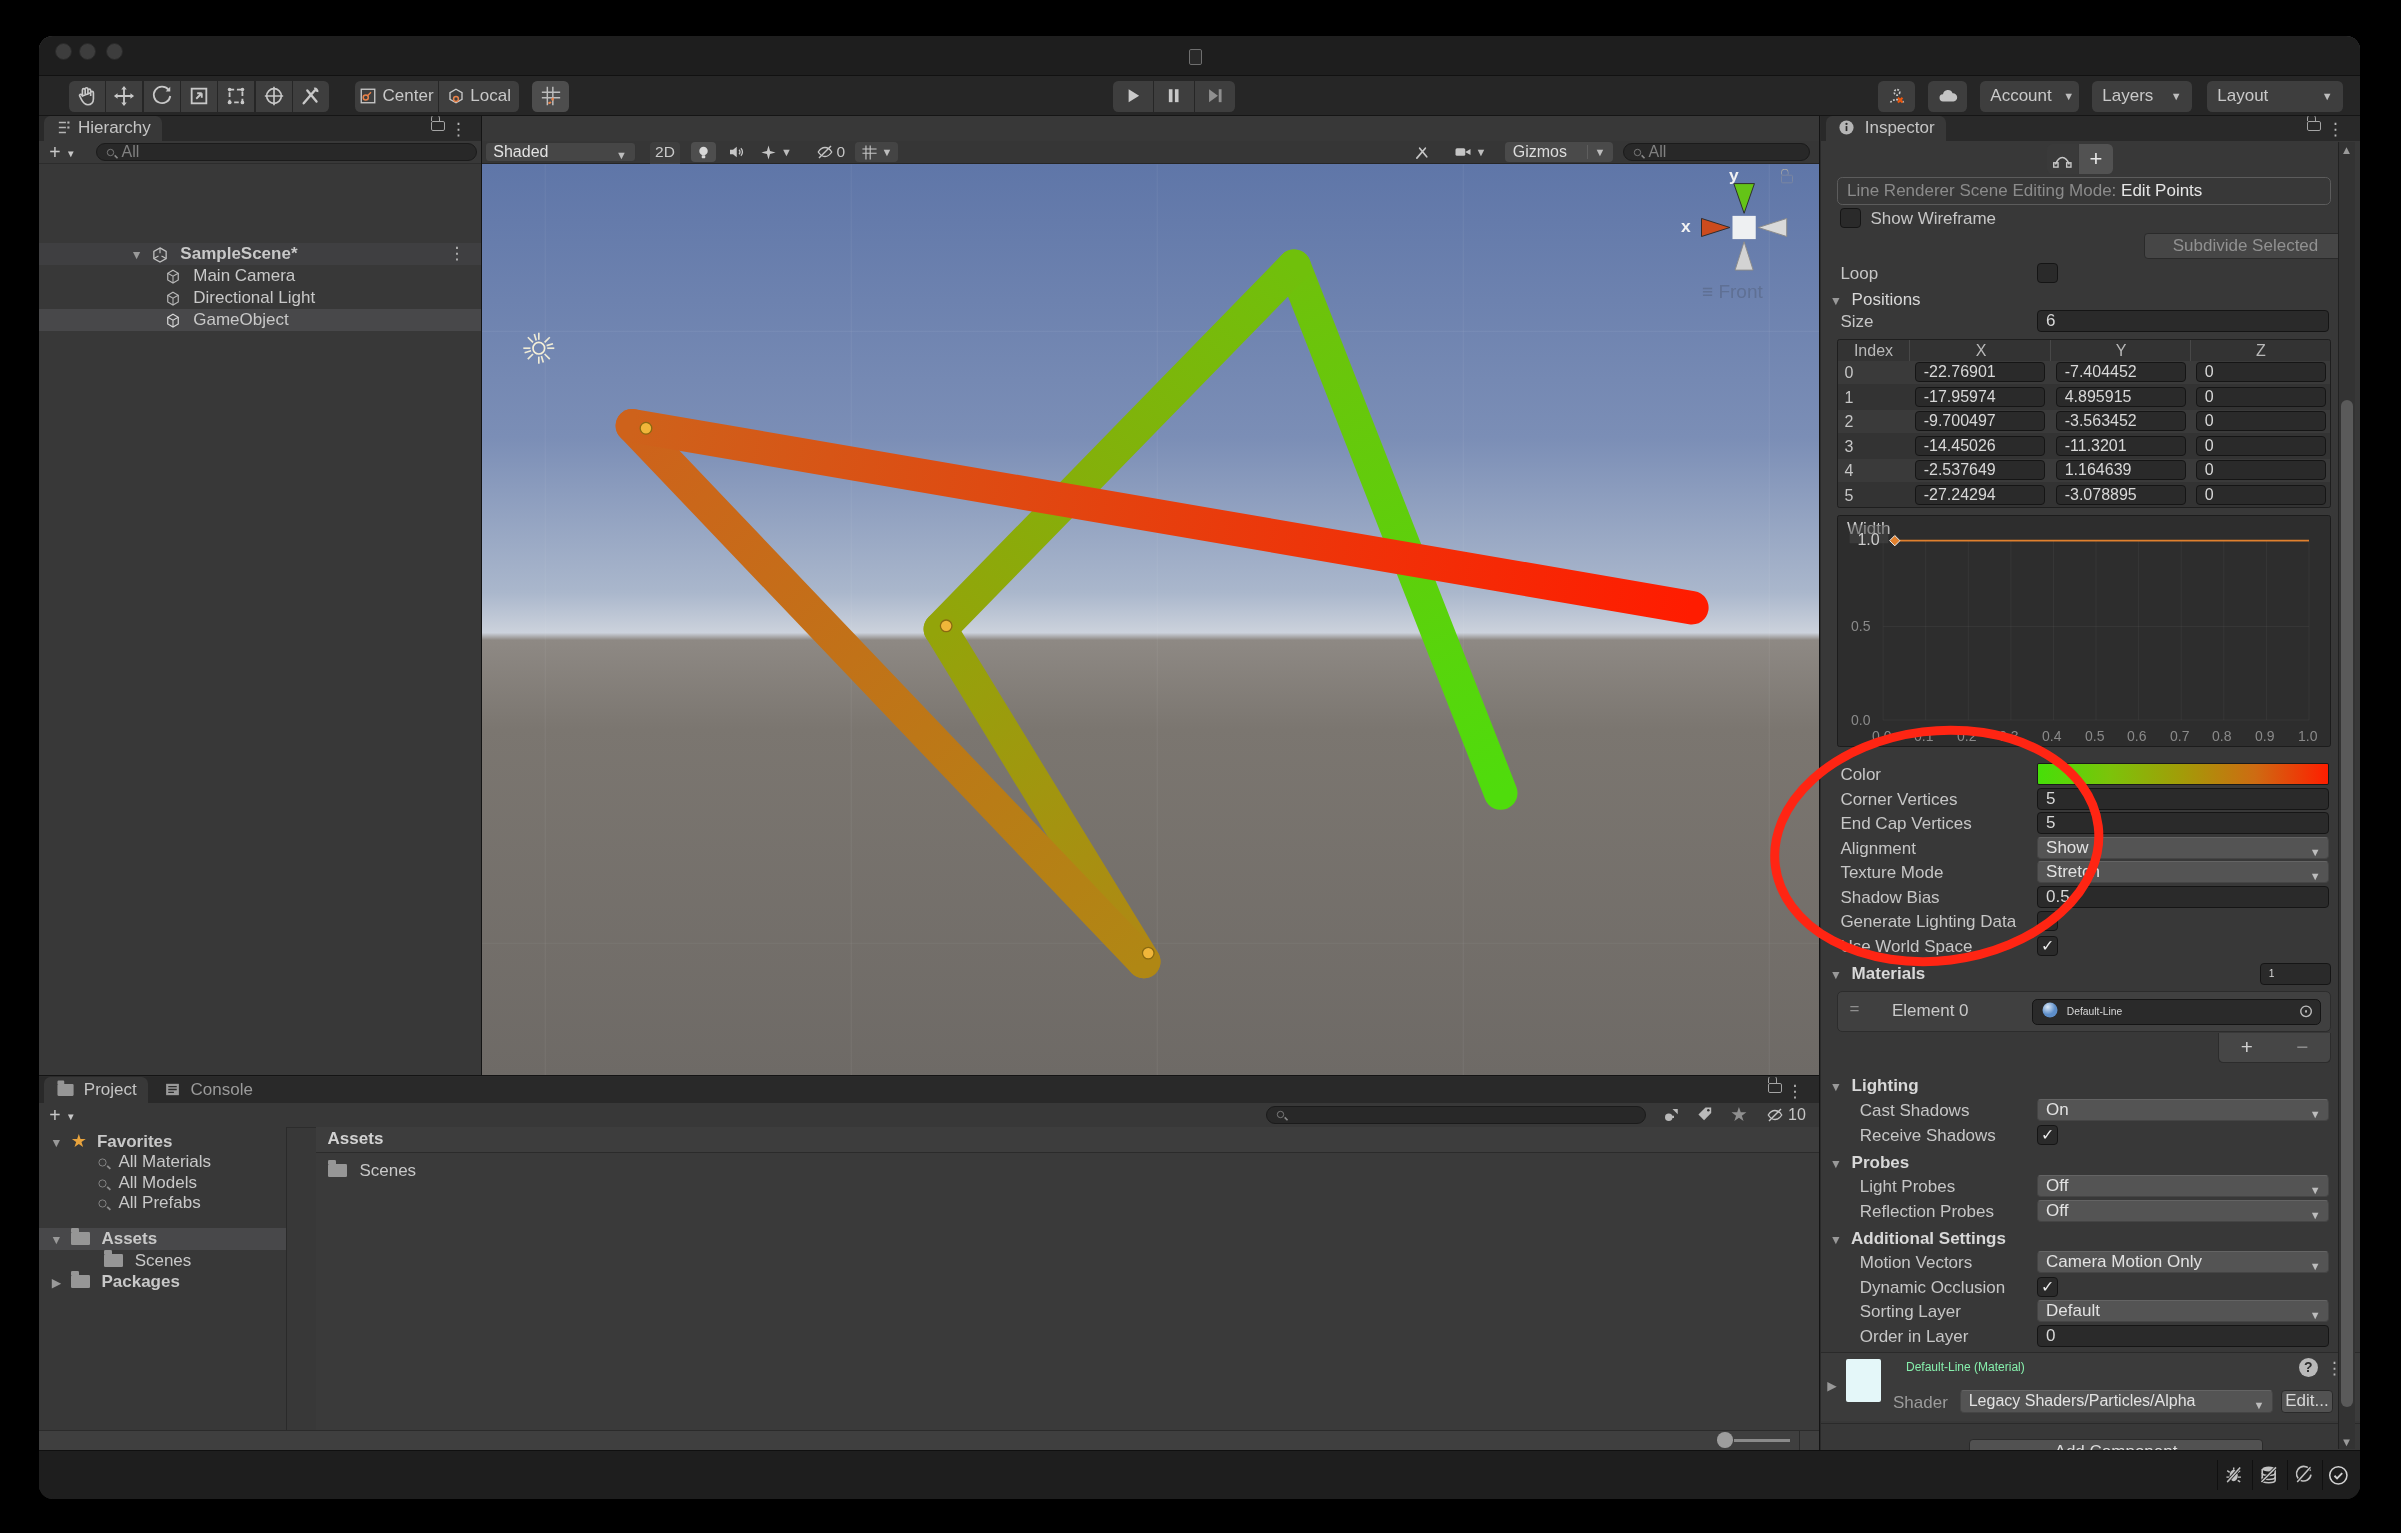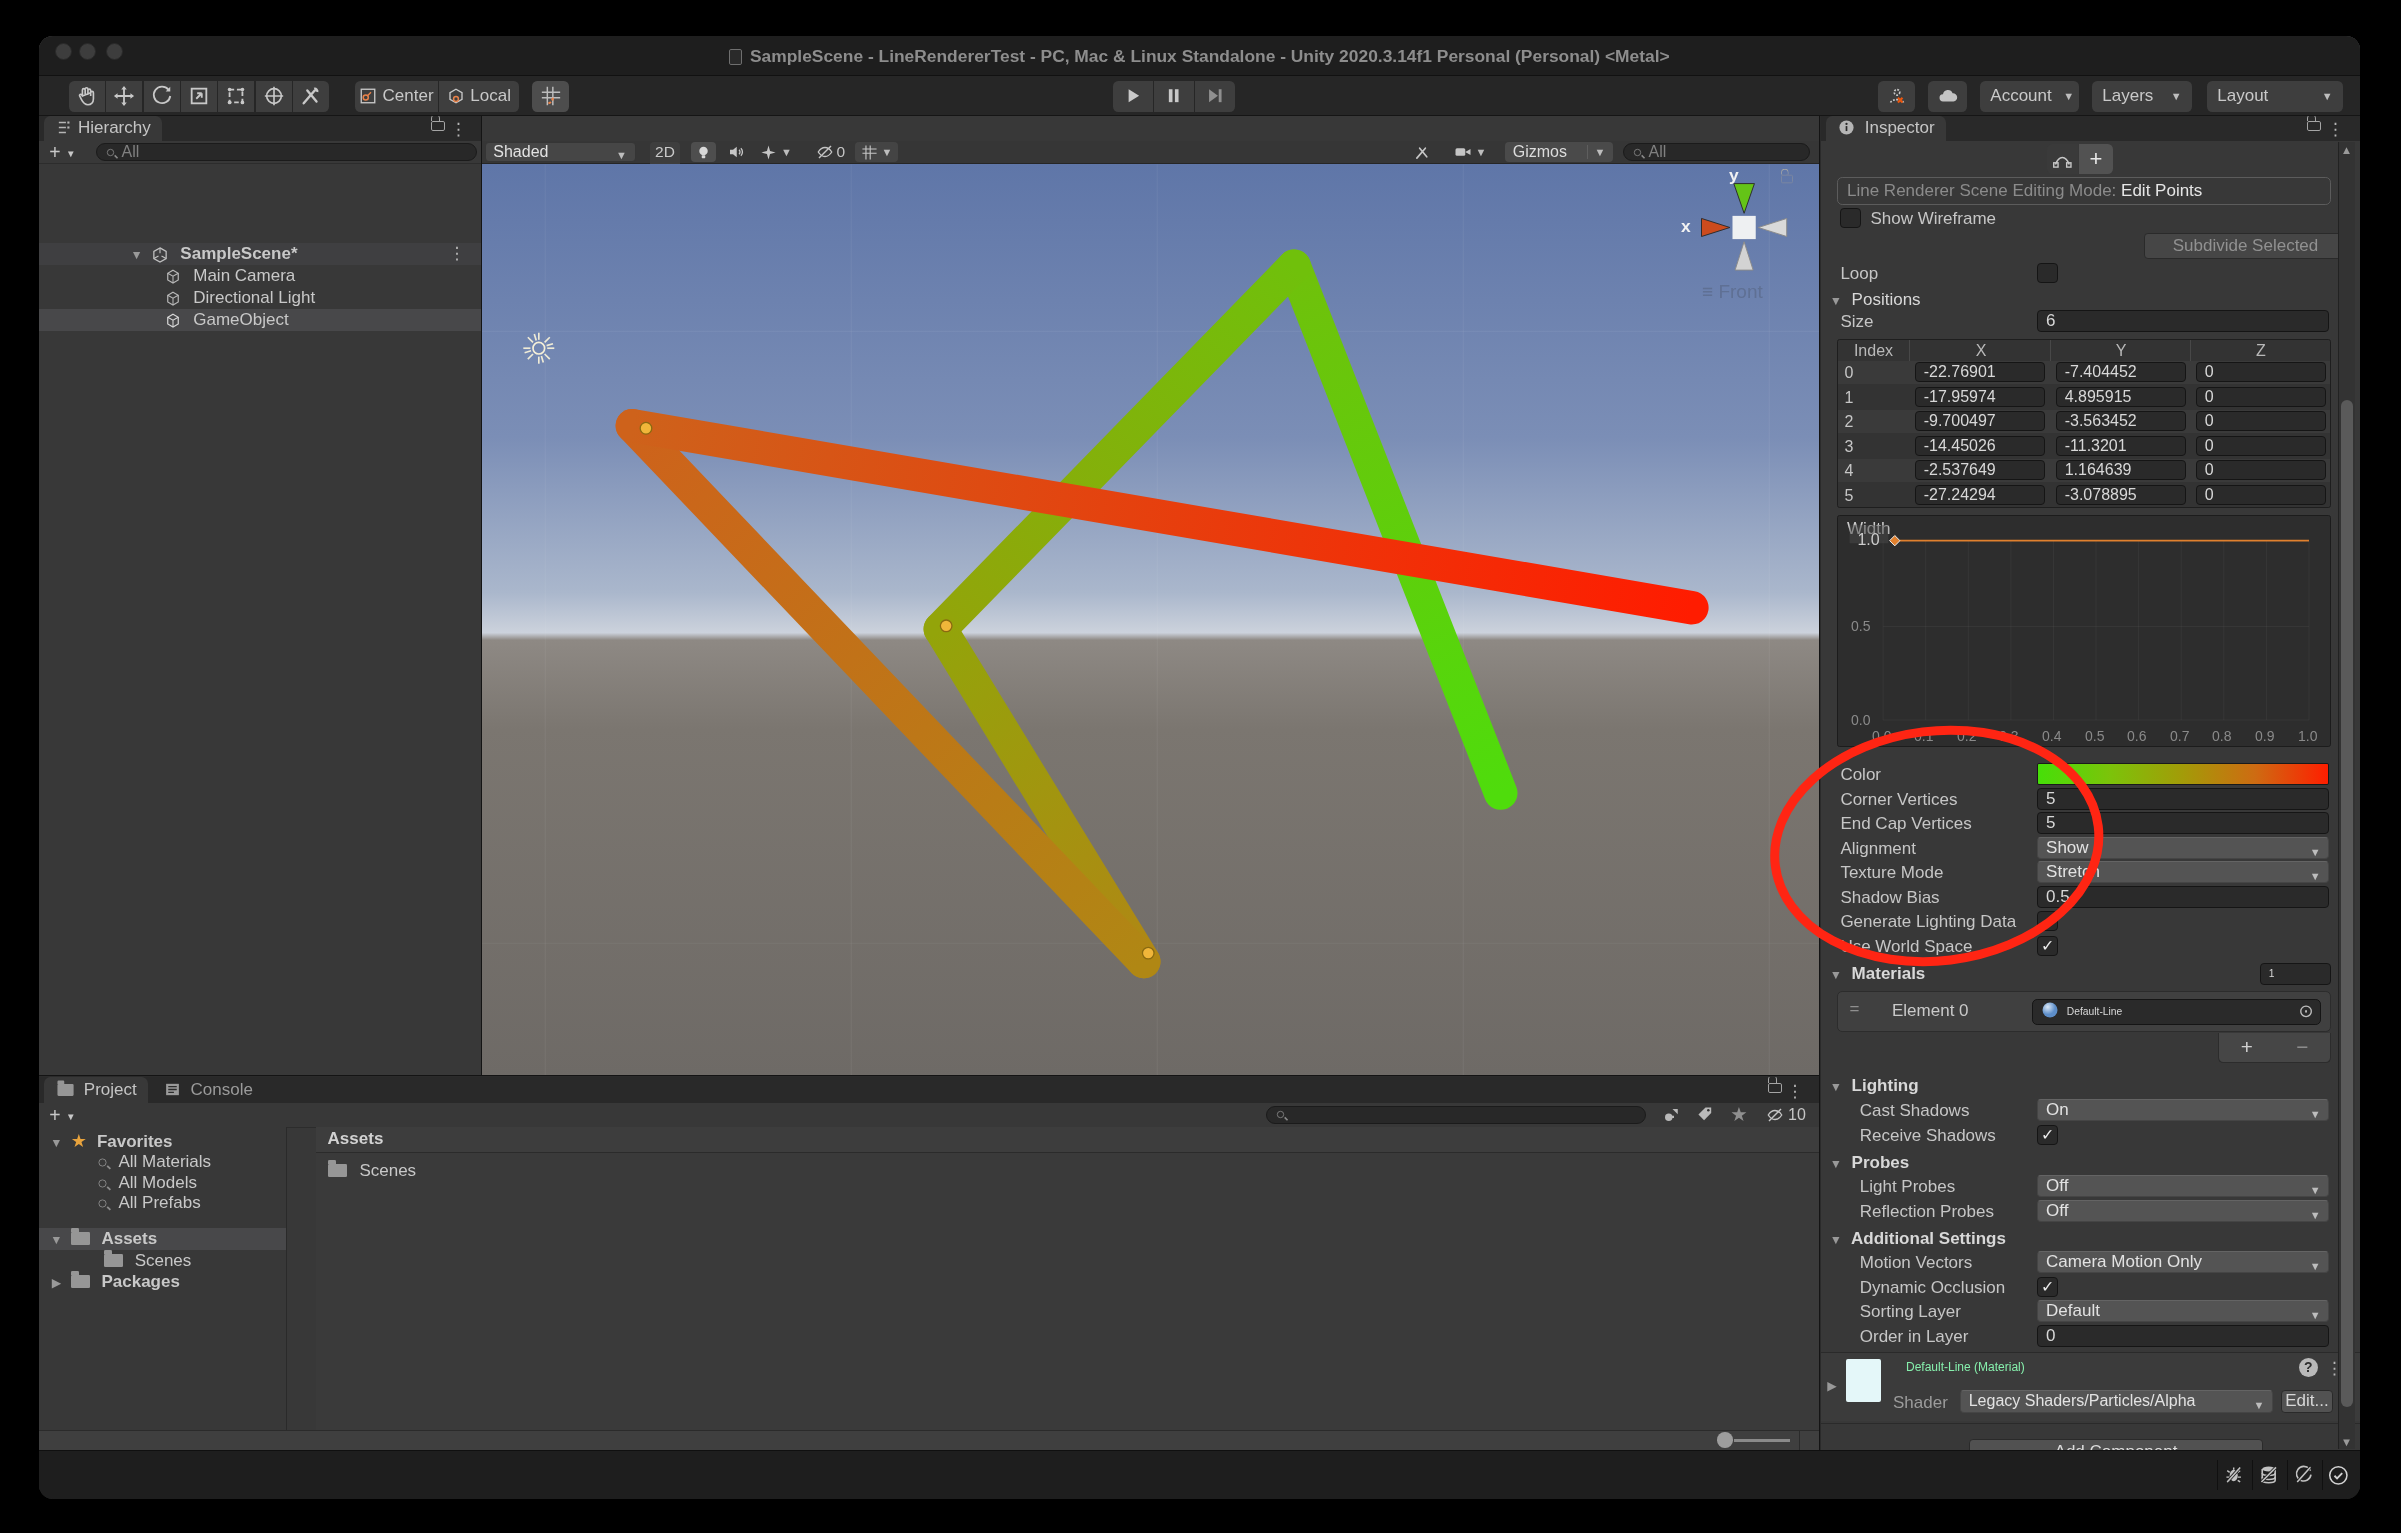--- a/index.html
+++ b/index.html
@@ -78,21 +78,21 @@
 </style>
 </head>
 <body>
 
 <div id="window">
 
   <div class="titlebar">
     <div class="tl" style="left:15.5px"></div>
     <div class="tl" style="left:40px"></div>
     <div class="tl" style="left:67px"></div>
-    <div class="title"><span class="docicon"></span><span>SampleScene - LineRendererTest - PC, Mac &amp; Linux Standalone - Unity 2020.3.14f1 Personal (Personal) &lt;Metal&gt;</span></div>
+    <div class="title"><span class="docicon"></span></div>
   </div>
 
   <div class="maintb">
     <div class="tbtn grp-l" style="left:30px;width:36px">
       <svg width="22" height="22" viewBox="0 0 24 24">
           <path d="M7 12V5.5a1.5 1.5 0 0 1 3 0V11m0-6.5a1.5 1.5 0 0 1 3 0V11m0-5a1.5 1.5 0 0 1 3 0v6m0-3.5a1.5 1.5 0 0 1 3 0V15c0 4-2.5 6.5-6 6.5S7.5 19 6 16l-2-4c-.7-1.3 1.2-2.6 2.2-1.4L7 12z" fill="none" stroke="#c8c8c8" stroke-width="1.8"></path>
         </svg>
     </div>
     <div class="tbtn" style="left:67px;width:36px">
       <svg width="22" height="22" viewBox="0 0 24 24">

